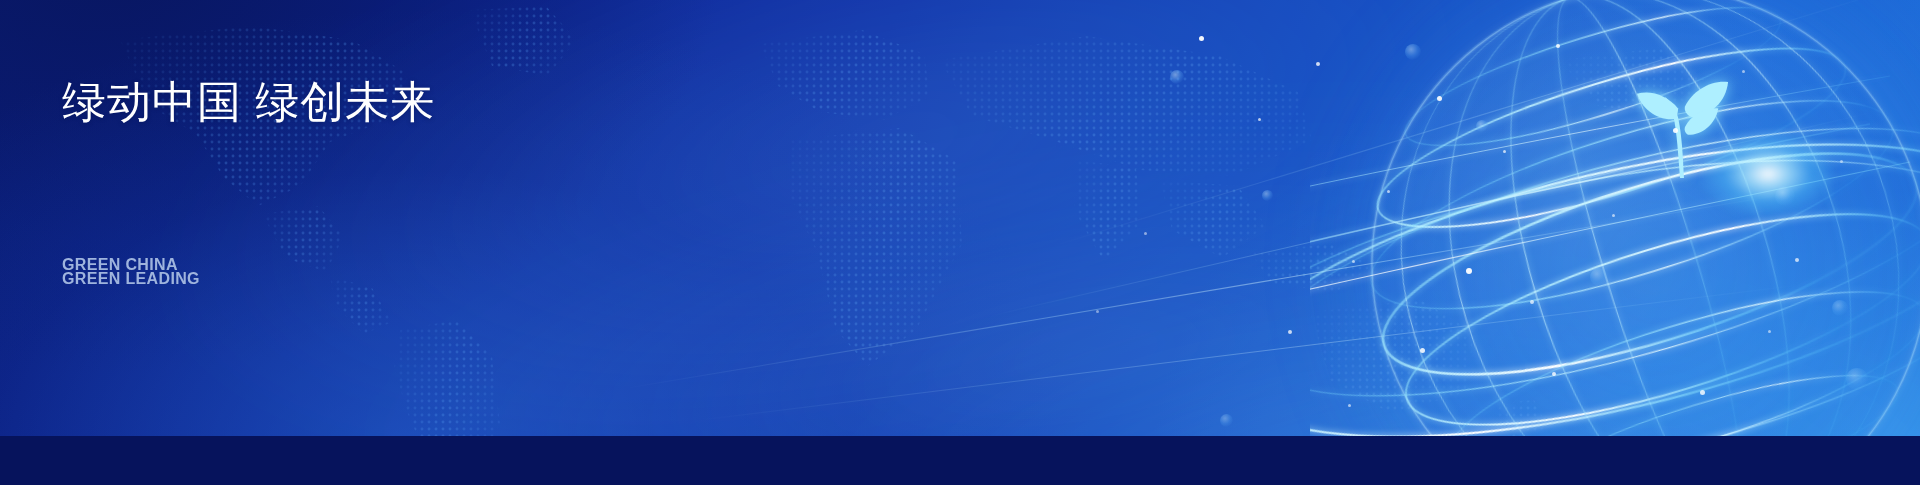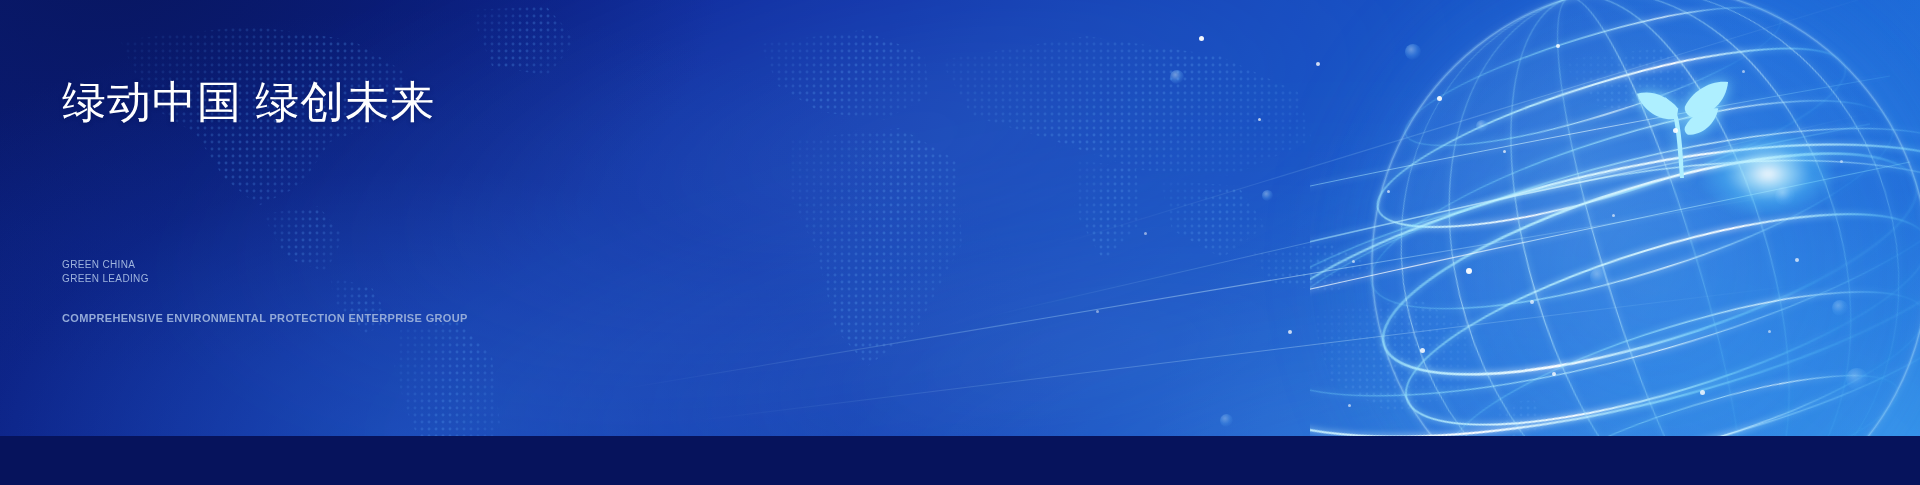--- a/index.html
+++ b/index.html
@@ -132,23 +132,23 @@
     white-space: nowrap;
     text-shadow: 0 1px 4px rgba(0,20,80,0.45);
   }
   .headline .l2 { display: block; }
   .headline .hl { color: #ee1b24; }
 
   .subs-en {
     position: absolute;
     left: 0;
     top: 258px;
-    font-size: 10px;
+    font-size: 16px;
     line-height: 14px;
-    font-weight: normal;
+    font-weight: bold;
     letter-spacing: 0.35px;
     color: #9fb4dd;
     white-space: nowrap;
   }
   .subs-en-2 {
     position: absolute;
     left: 0;
     top: 311px;
     font-size: 11px;
     line-height: 14px;
@@ -363,17 +363,16 @@
     <div class="headline">
       <span class="l1">绿动中国 绿创未来</span>
     </div>
 
     <div class="subs-en">
       <span>GREEN CHINA</span>
       <span>GREEN LEADING</span>
     </div>
 
     <div class="subs-en-2">
-      <span>COMPREHENSIVE ENVIRONMENTAL PROTECTION ENTERPRISE GROUP</span>
     </div>
 
   </div>
 </div>
 
 </body></html>

